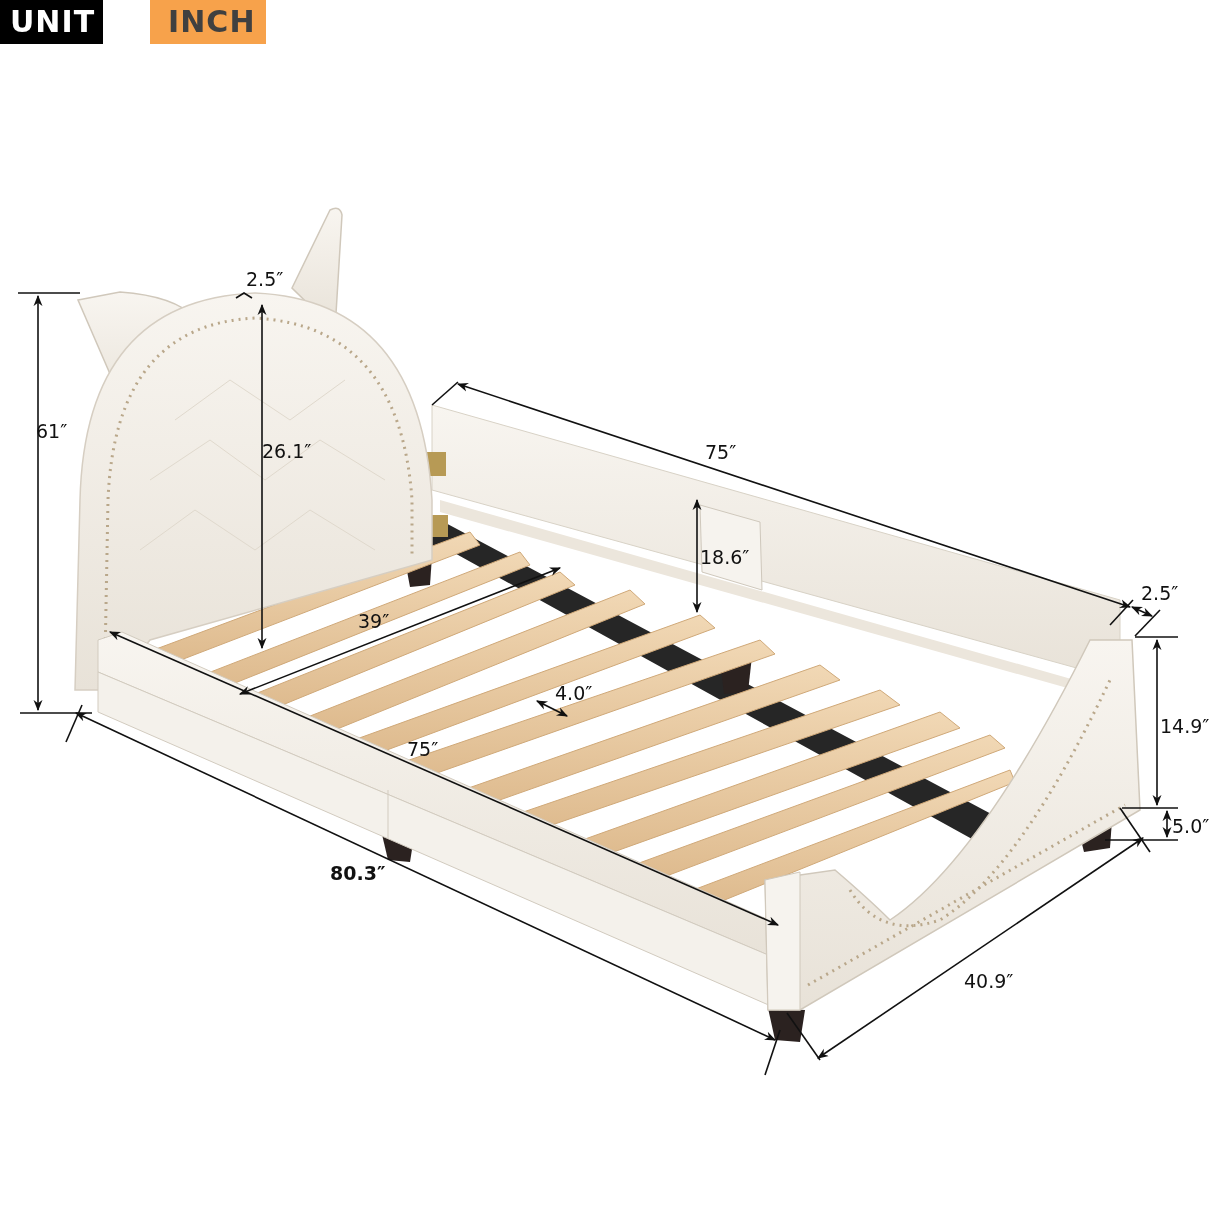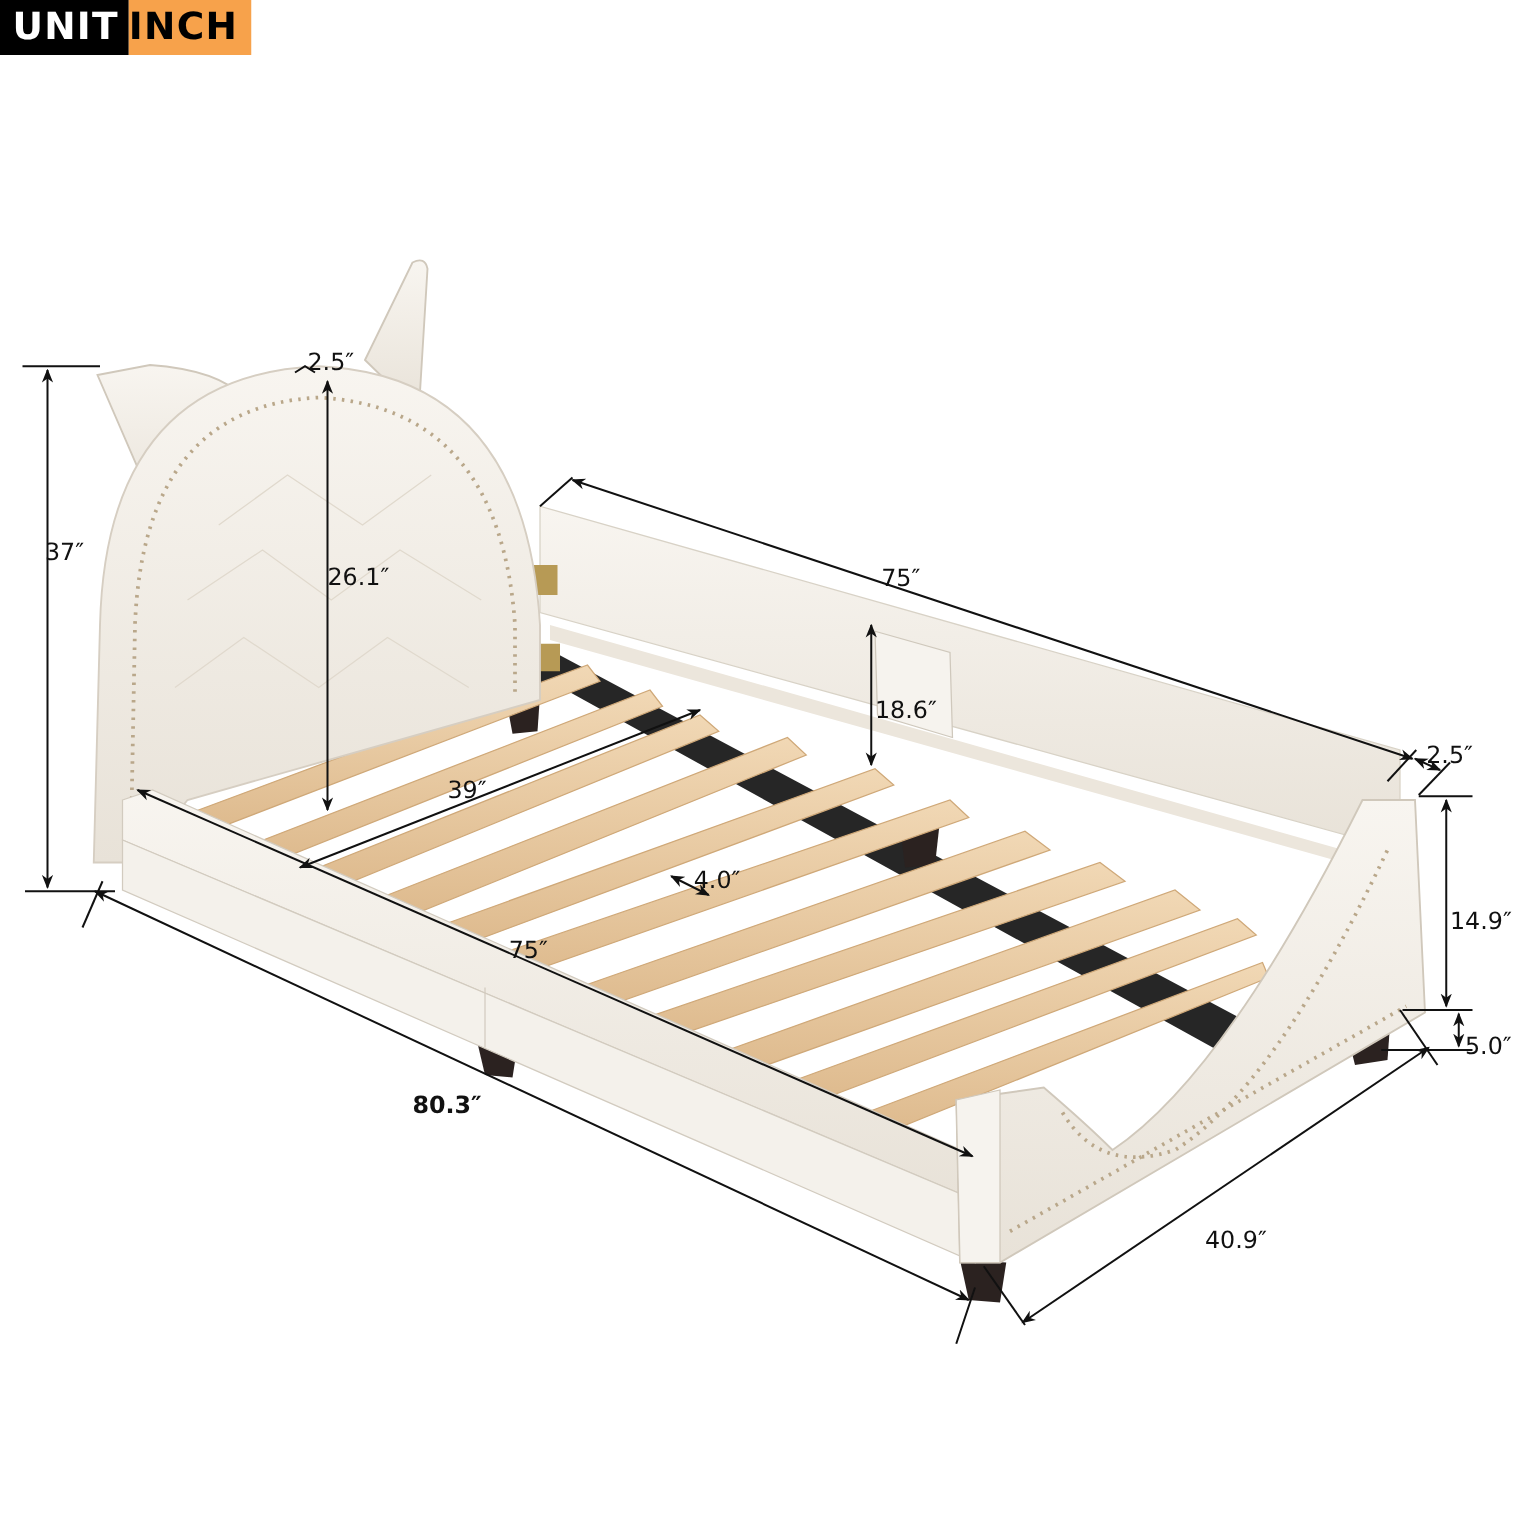--- a/index.html
+++ b/index.html
@@ -1,25 +1,25 @@
 <!DOCTYPE html>
 <html><head>
   <meta charset="utf-8">
   <style>
     html, body { margin: 0; padding: 0; background: #ffffff; }
     body { width: 1214px; height: 1214px; position: relative; overflow: hidden;
            font-family: "DejaVu Sans", "Liberation Sans", sans-serif; }
     .unit-badge { position: absolute; left: 0; top: 0; height: 44px; display: flex; }
     .unit-badge .u { background: #000; color: #fff; font-size: 30px; font-weight: bold;
                      padding: 2px 8px 0 10px; line-height: 40px; letter-spacing: 1px; }
-    .unit-badge .i { background: #f7a24b; color: #000000; font-size: 30px; font-weight: bold;
-                     padding: 2px 10px 0 0; line-height: 40px; letter-spacing: 1px; }
+    .unit-badge .i { background: #f7a24b; color: #404040; font-size: 30px; font-weight: bold;
+                     padding: 2px 10px 0 18px; line-height: 40px; letter-spacing: 1px; margin-left: 47px; }
     svg.stage { position: absolute; left: 0; top: 0; }
     .dim-label { position: absolute; font-size: 19px; color: #111; white-space: nowrap;
-                 font-family: "DejaVu Sans", sans-serif; margin-top: 11px; }
+                 font-family: "DejaVu Sans", sans-serif; }
   </style>
 </head>
 <body>
 
 <div class="unit-badge">
   <span class="u">UNIT</span>
   <span class="i">INCH</span>
 </div>
 
 <svg class="stage" width="1214" height="1214" viewBox="0 0 1214 1214">
@@ -134,21 +134,21 @@
 
     <line x1="1105" y1="840" x2="1178" y2="840"></line>
     <line x1="1167" y1="811" x2="1167" y2="837" marker-start="url(#ah)" marker-end="url(#ah)"></line>
 
     <line x1="1120" y1="808" x2="1150" y2="852"></line>
     <line x1="787" y1="1013" x2="820" y2="1060"></line>
     <line x1="818" y1="1058" x2="1143" y2="838" marker-start="url(#ah)" marker-end="url(#ah)"></line>
   </g>
 </svg>
 
-<span class="dim-label" style="left:36px; top:420px;">37″</span>
+<span class="dim-label" style="left:36px; top:420px;">61″</span>
 <span class="dim-label" style="left:262px; top:440px;">26.1″</span>
 <span class="dim-label" style="left:246px; top:268px;">2.5″</span>
 <span class="dim-label" style="left:705px; top:441px;">75″</span>
 <span class="dim-label" style="left:700px; top:546px;">18.6″</span>
 <span class="dim-label" style="left:1141px; top:582px;">2.5″</span>
 <span class="dim-label" style="left:358px; top:610px;">39″</span>
 <span class="dim-label" style="left:407px; top:738px;">75″</span>
 <span class="dim-label" style="left:555px; top:682px;">4.0″</span>
 <span class="dim-label" style="left:330px; top:862px;font-weight:bold;">80.3″</span>
 <span class="dim-label" style="left:1160px; top:715px;">14.9″</span>

